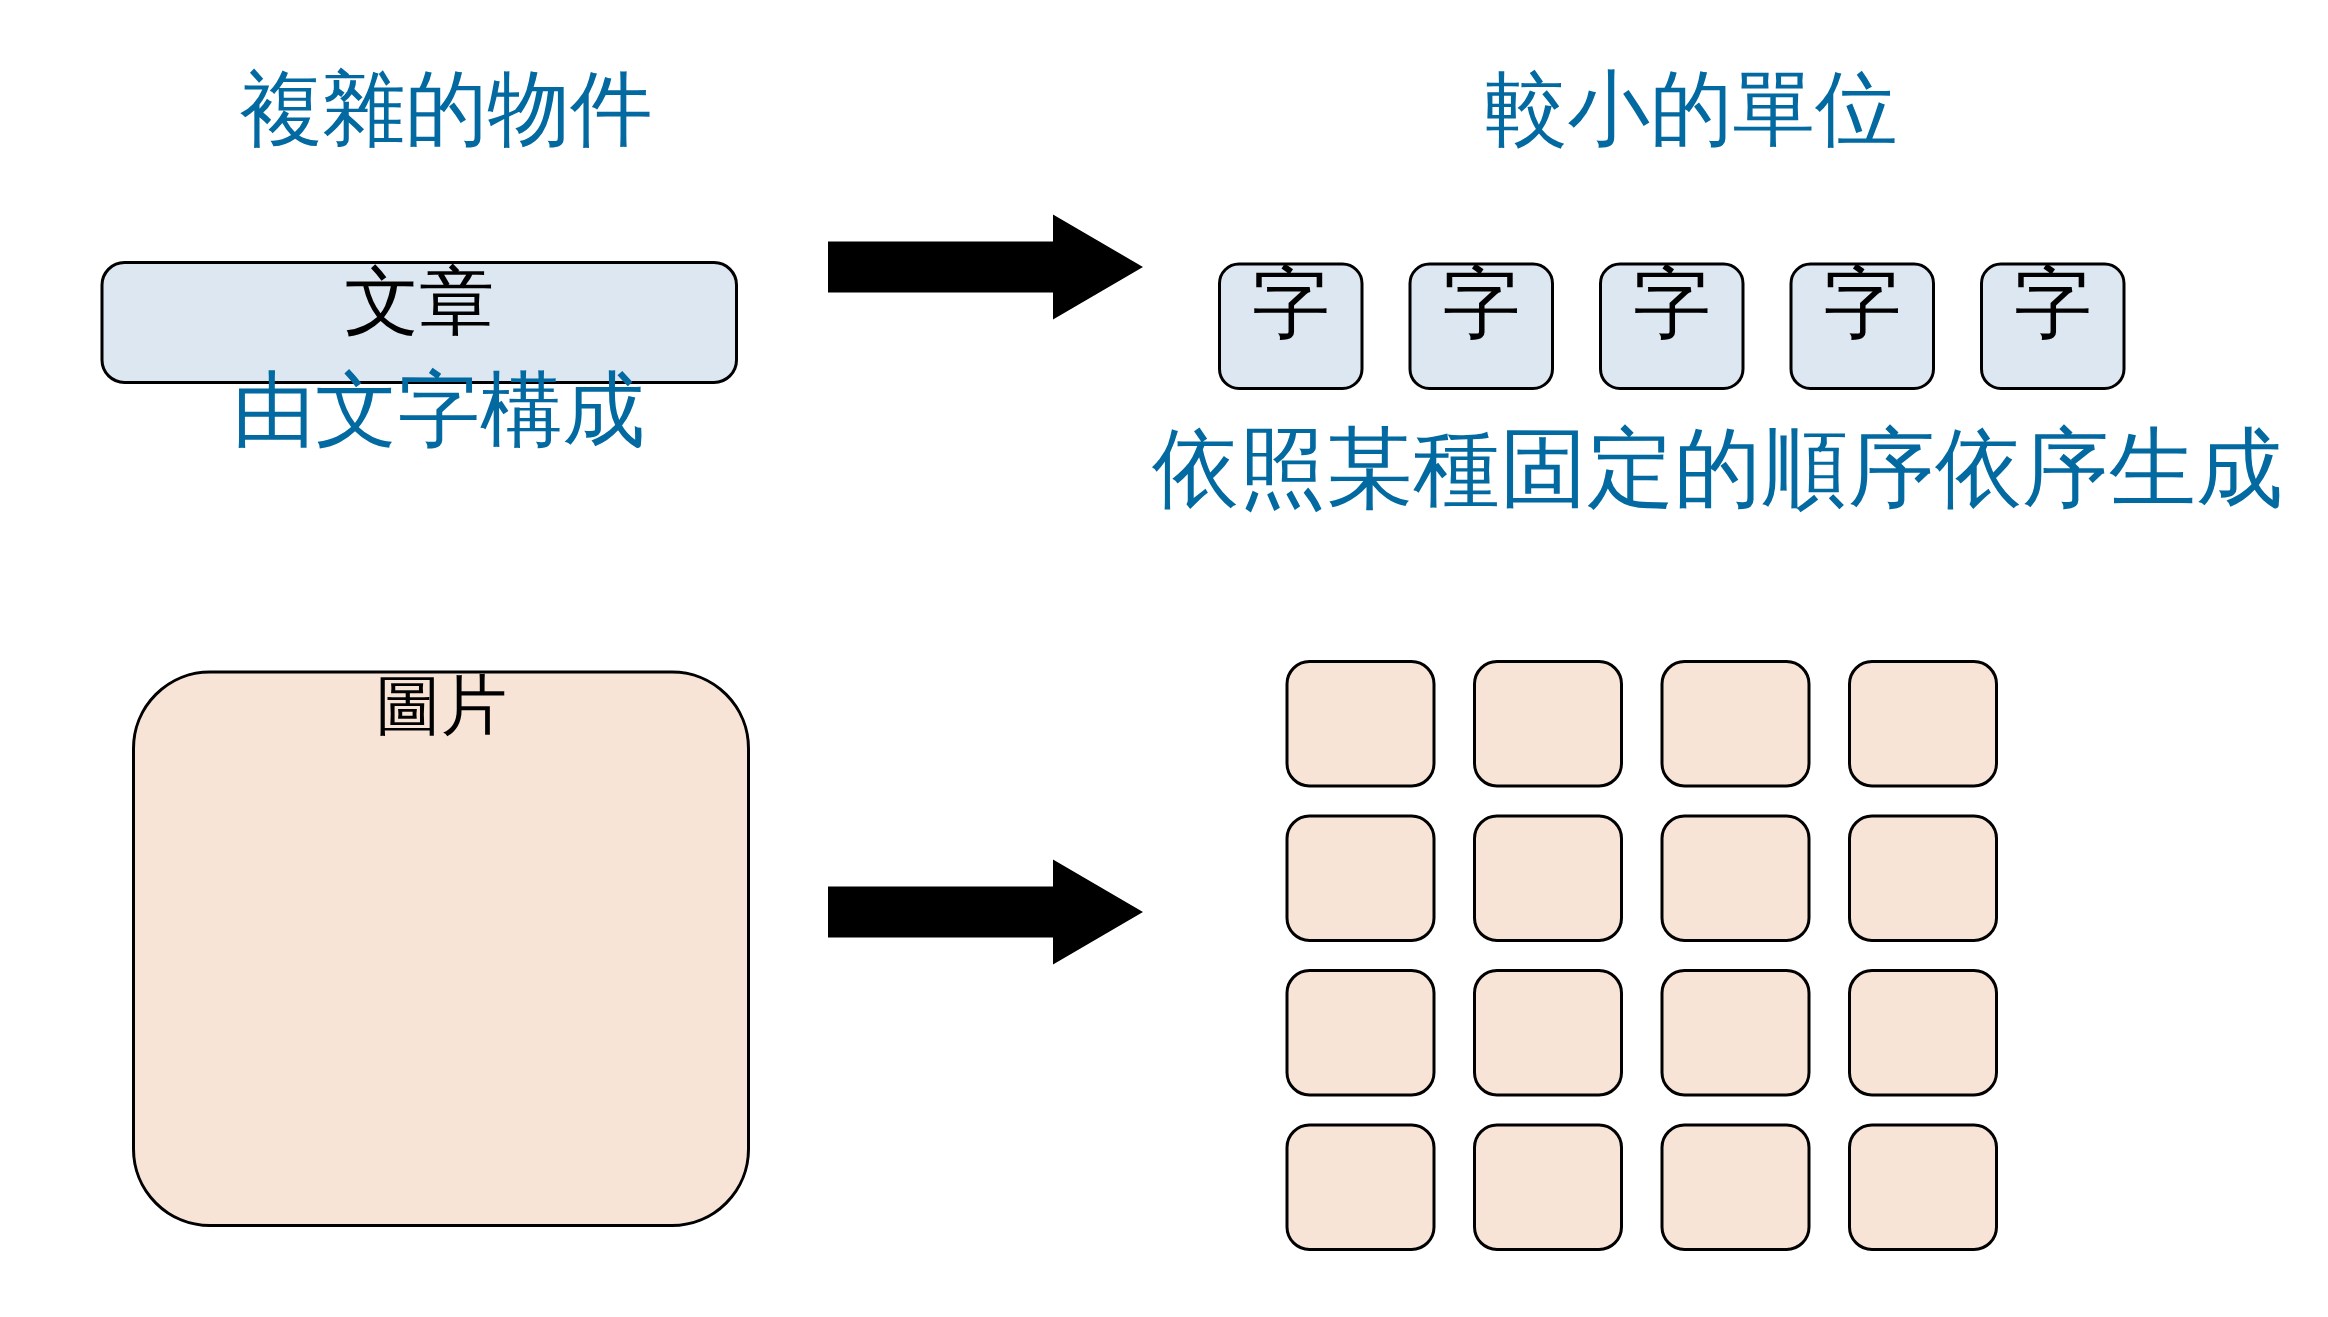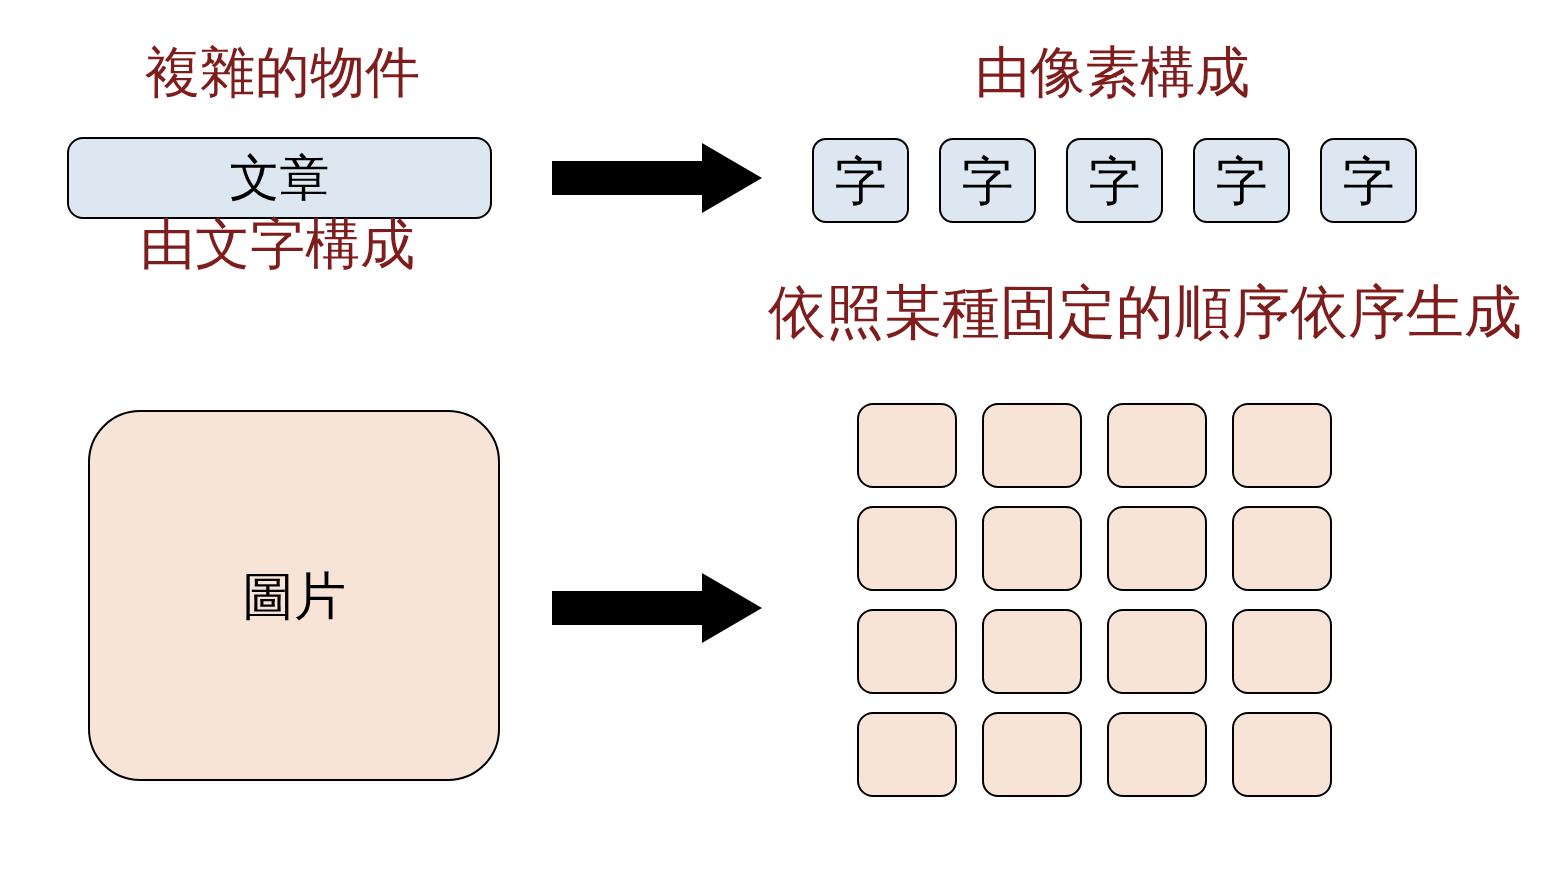--- a/index.html
+++ b/index.html
@@ -17,37 +17,38 @@
     height: 878px;
     background: #ffffff;
     overflow: hidden;
   }
   .abs { position: absolute; }
 
   
   .label {
     font-size: 55px;
     line-height: 1;
-    color: #7f1d1d;
+    color: #0369a1;
     white-space: nowrap;
     letter-spacing: 0px;
-    text-align: left;
+    text-align: right;
   }
   .label-lg {
     font-size: 58px;
   }
 
   
   .box {
     box-sizing: border-box;
     border: 2.5px solid #000000;
     display: flex;
-    align-items: center;
+    align-items: flex-start;
     justify-content: center;
     line-height: 1;
+    margin-top: 37px;
   }
   .box-blue {
     background: #dde7f2;
   }
   .box-peach {
     background: #f8e4d6;
   }
 
   
   #article-box {
@@ -68,21 +69,21 @@
     font-size: 52px;
   }
 
   
   #picture-box {
     left: 88px;
     top: 410px;
     width: 412px;
     height: 371px;
     border-radius: 52px;
-    font-size: 52px;
+    font-size: 44px;
   }
 
   
   .pixel-cell {
     width: 100px;
     height: 85px;
     border-radius: 16px;
   }
 
   
@@ -92,27 +93,27 @@
 <body>
 
 <div id="canvas">
 
   <div class="abs label" style="left:145px; top:45px; width:290px;">複雜的物件</div>
 
   <div class="abs box box-blue" id="article-box">
     <span>文章</span>
   </div>
 
-  <div class="abs label" style="left:140px; top:217px; width:290px;">由文字構成</div>
+  <div class="abs label" style="left:140px; top:250px; width:290px;font-family:Liberation Mono, monospace;">由文字構成</div>
 
   <svg class="abs arrow" style="left:552px; top:138px;" width="215" height="80" viewBox="0 0 215 80">
     <polygon points="0,23 150,23 150,5 210,40 150,75 150,57 0,57" fill="#000000"></polygon>
   </svg>
 
-  <div class="abs label" style="left:975px; top:45px; width:290px;">由像素構成</div>
+  <div class="abs label" style="left:975px; top:45px; width:290px;">較小的單位</div>
 
   <div class="abs box box-blue char-chip" style="left:812px;">
     <span>字</span>
   </div>
   <div class="abs box box-blue char-chip" style="left:939px;">
     <span>字</span>
   </div>
   <div class="abs box box-blue char-chip" style="left:1066px;">
     <span>字</span>
   </div>

